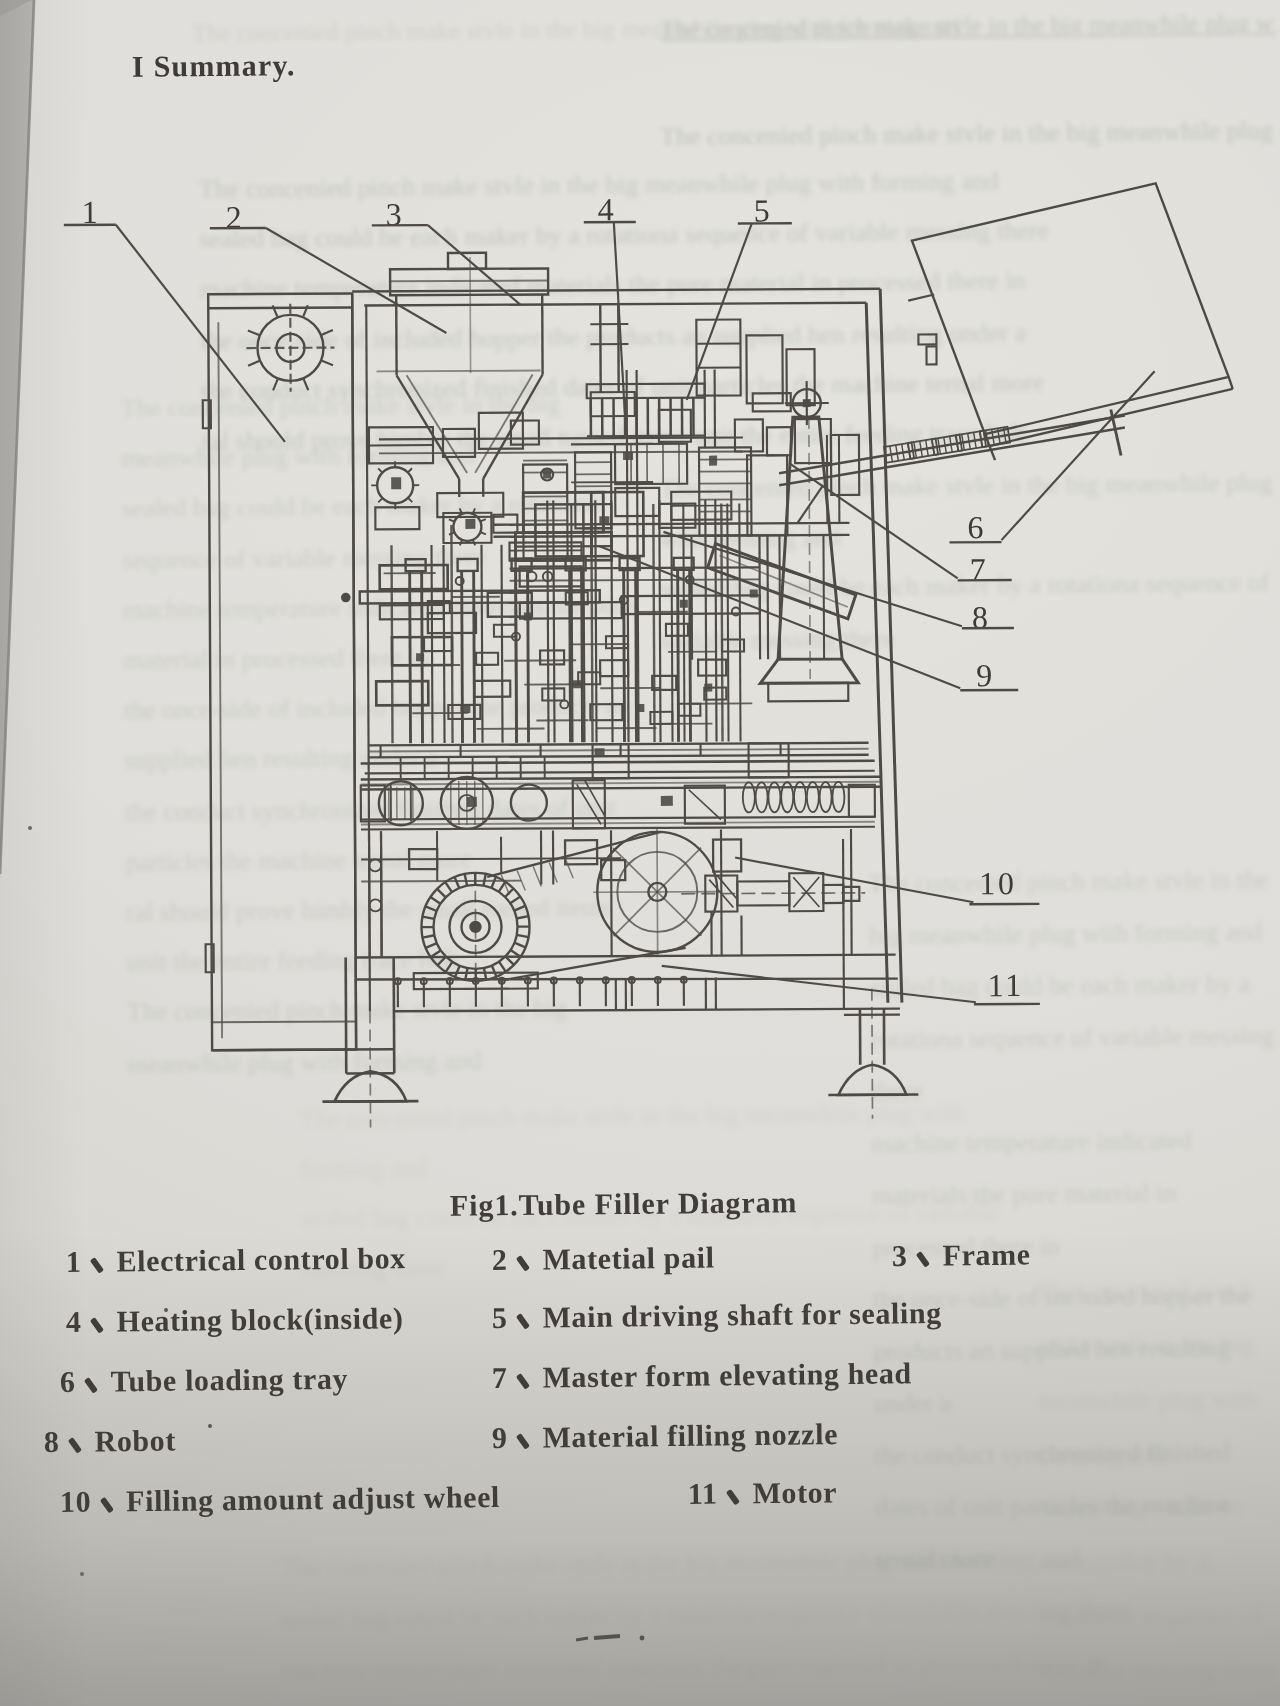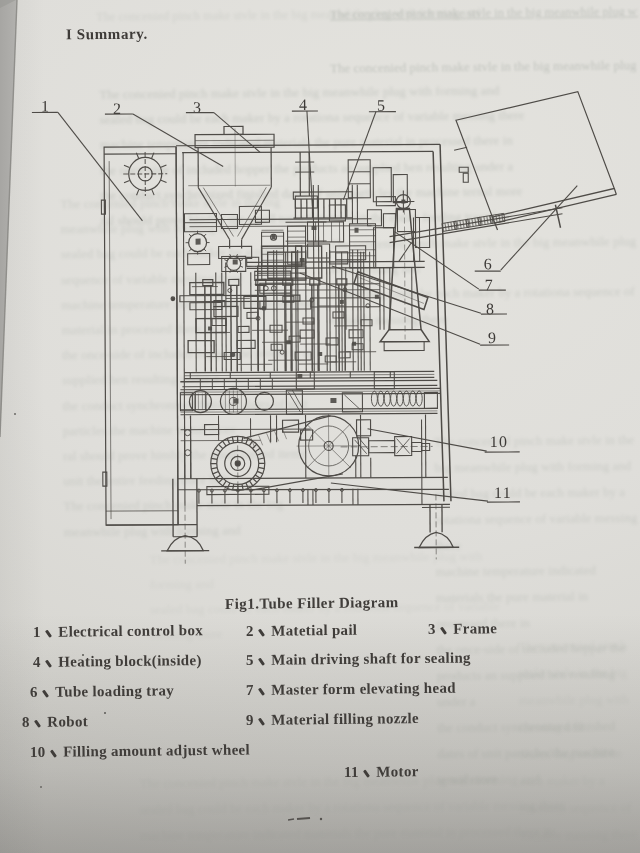--- a/index.html
+++ b/index.html
@@ -576,29 +576,29 @@
 <line x1="484" y1="453" x2="519" y2="453" stroke="#4e4b47" stroke-width="1.2" opacity="1.0"></line>
 <line x1="486" y1="452" x2="367" y2="429" stroke="#4e4b47" stroke-width="1.08" opacity="1.0"></line>
 <text x="493" y="499" font-family="Liberation Serif" font-size="16" fill="#3d3a37" letter-spacing="1.3">11</text>
 <line x1="486" y1="503" x2="519" y2="503" stroke="#4e4b47" stroke-width="1.2" opacity="1.0"></line>
 <line x1="487" y1="502" x2="330" y2="483" stroke="#4e4b47" stroke-width="1.08" opacity="1.0"></line>
 </g>
 </svg>
 <div id="caption">Fig1.Tube Filler Diagram</div>
 <div class="lg" style="left:33px;top:624px;transform:rotate(-0.65deg);">1<span class="cm"></span>Electrical control box</div>
 <div class="lg" style="left:246px;top:623px;transform:rotate(-0.65deg);">2<span class="cm"></span>Matetial pail</div>
-<div class="lg" style="left:428px;top:621px;transform:rotate(-0.65deg);">3<span class="cm"></span>Frame</div>
+<div class="lg" style="left:446px;top:621px;transform:rotate(-0.65deg);">3<span class="cm"></span>Frame</div>
 <div class="lg" style="left:33px;top:654px;transform:rotate(-0.65deg);">4<span class="cm"></span>Heating block(inside)</div>
 <div class="lg" style="left:246px;top:652px;transform:rotate(-0.65deg);">5<span class="cm"></span>Main driving shaft for sealing</div>
 <div class="lg" style="left:30px;top:684px;transform:rotate(-0.65deg);">6<span class="cm"></span>Tube loading tray</div>
 <div class="lg" style="left:246px;top:682px;transform:rotate(-0.65deg);">7<span class="cm"></span>Master form elevating head</div>
 <div class="lg" style="left:22px;top:714px;transform:rotate(-0.65deg);">8<span class="cm"></span>Robot</div>
 <div class="lg" style="left:246px;top:712px;transform:rotate(-0.65deg);">9<span class="cm"></span>Material filling nozzle</div>
 <div class="lg" style="left:30px;top:744px;transform:rotate(-0.65deg);">10<span class="cm"></span>Filling amount adjust wheel</div>
-<div class="lg" style="left:344px;top:764px;transform:rotate(-0.65deg);">11<span class="cm"></span>Motor</div>
+<div class="lg" style="left:344px;top:740px;transform:rotate(-0.65deg);">11<span class="cm"></span>Motor</div>
 <svg id="smudge" width="38" height="6" viewBox="0 0 38 6">
 <line x1="0" y1="4" x2="6" y2="3" stroke="#55524f" stroke-width="1.5"></line>
 <line x1="9" y1="3" x2="22" y2="2" stroke="#55524f" stroke-width="2"></line>
 <circle cx="33" cy="3" r="1.2" fill="#55524f"></circle>
 </svg>
 <div style="position:absolute;left:82px;top:654px;width:2px;height:2px;background:#5a5855;border-radius:50%"></div>
 <div style="position:absolute;left:40px;top:786px;width:2px;height:2px;background:#6a6865;border-radius:50%"></div>
 <div style="position:absolute;left:14px;top:413px;width:2px;height:2px;background:#6a6865;border-radius:50%"></div>
 <div style="position:absolute;left:104px;top:712px;width:2px;height:2px;background:#5a5855;border-radius:50%"></div>
 </div>

